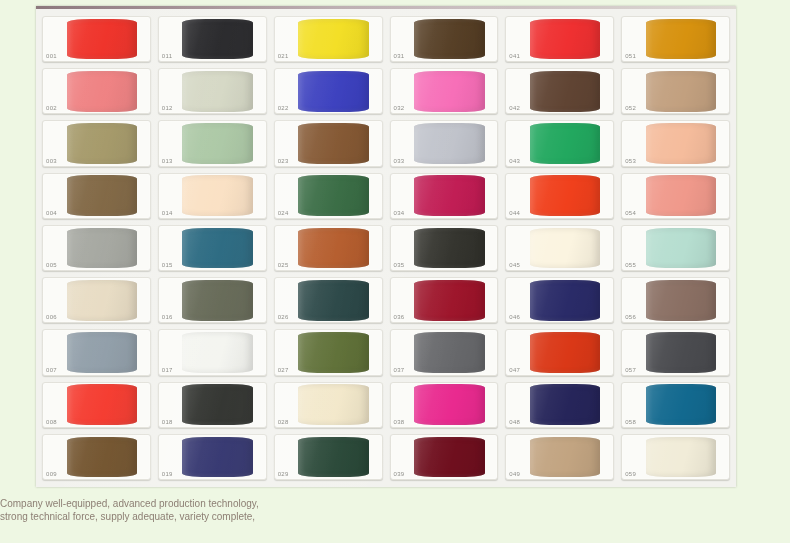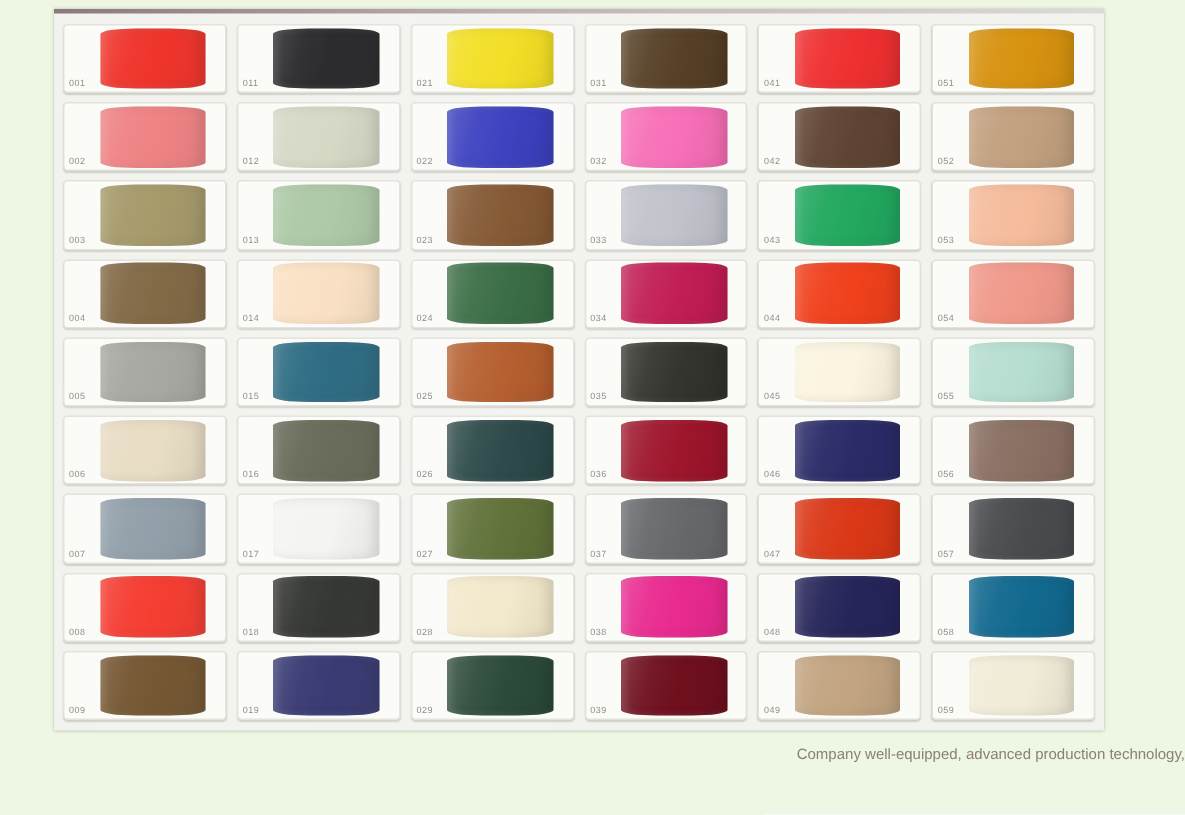--- a/index.html
+++ b/index.html
@@ -113,21 +113,21 @@
        rgba(255,255,255,0.00) 0%,
        rgba(255,255,255,0.10) 38%,
        rgba(255,255,255,0.00) 62%);
   }
 
   #caption {
     position: absolute;
     left: 0;
     top: 497px;
     width: 790px;
-    text-align: right;
+    text-align: left;
     color: #8d7f74;
     font-size: 10px;
     line-height: 13px;
     font-family: "Liberation Sans", sans-serif;
   }
   #caption div { white-space: pre; }
 </style>
 </head>
 <body>
 
@@ -458,15 +458,16 @@
             <div class="swatch" style="background: rgb(241, 236, 216);"></div>
             <div class="label">059</div>
           </div>
         </div>
       </div>
     <div id="sheen"></div>
   </div>
 
   <div id="caption" style="color: rgb(141, 127, 116);">
     <div>Company well-equipped, advanced production technology,</div>
+    <div>strong technical force, supply adequate, variety complete,</div>
   </div>
 
 </div>
 
 </body></html>

